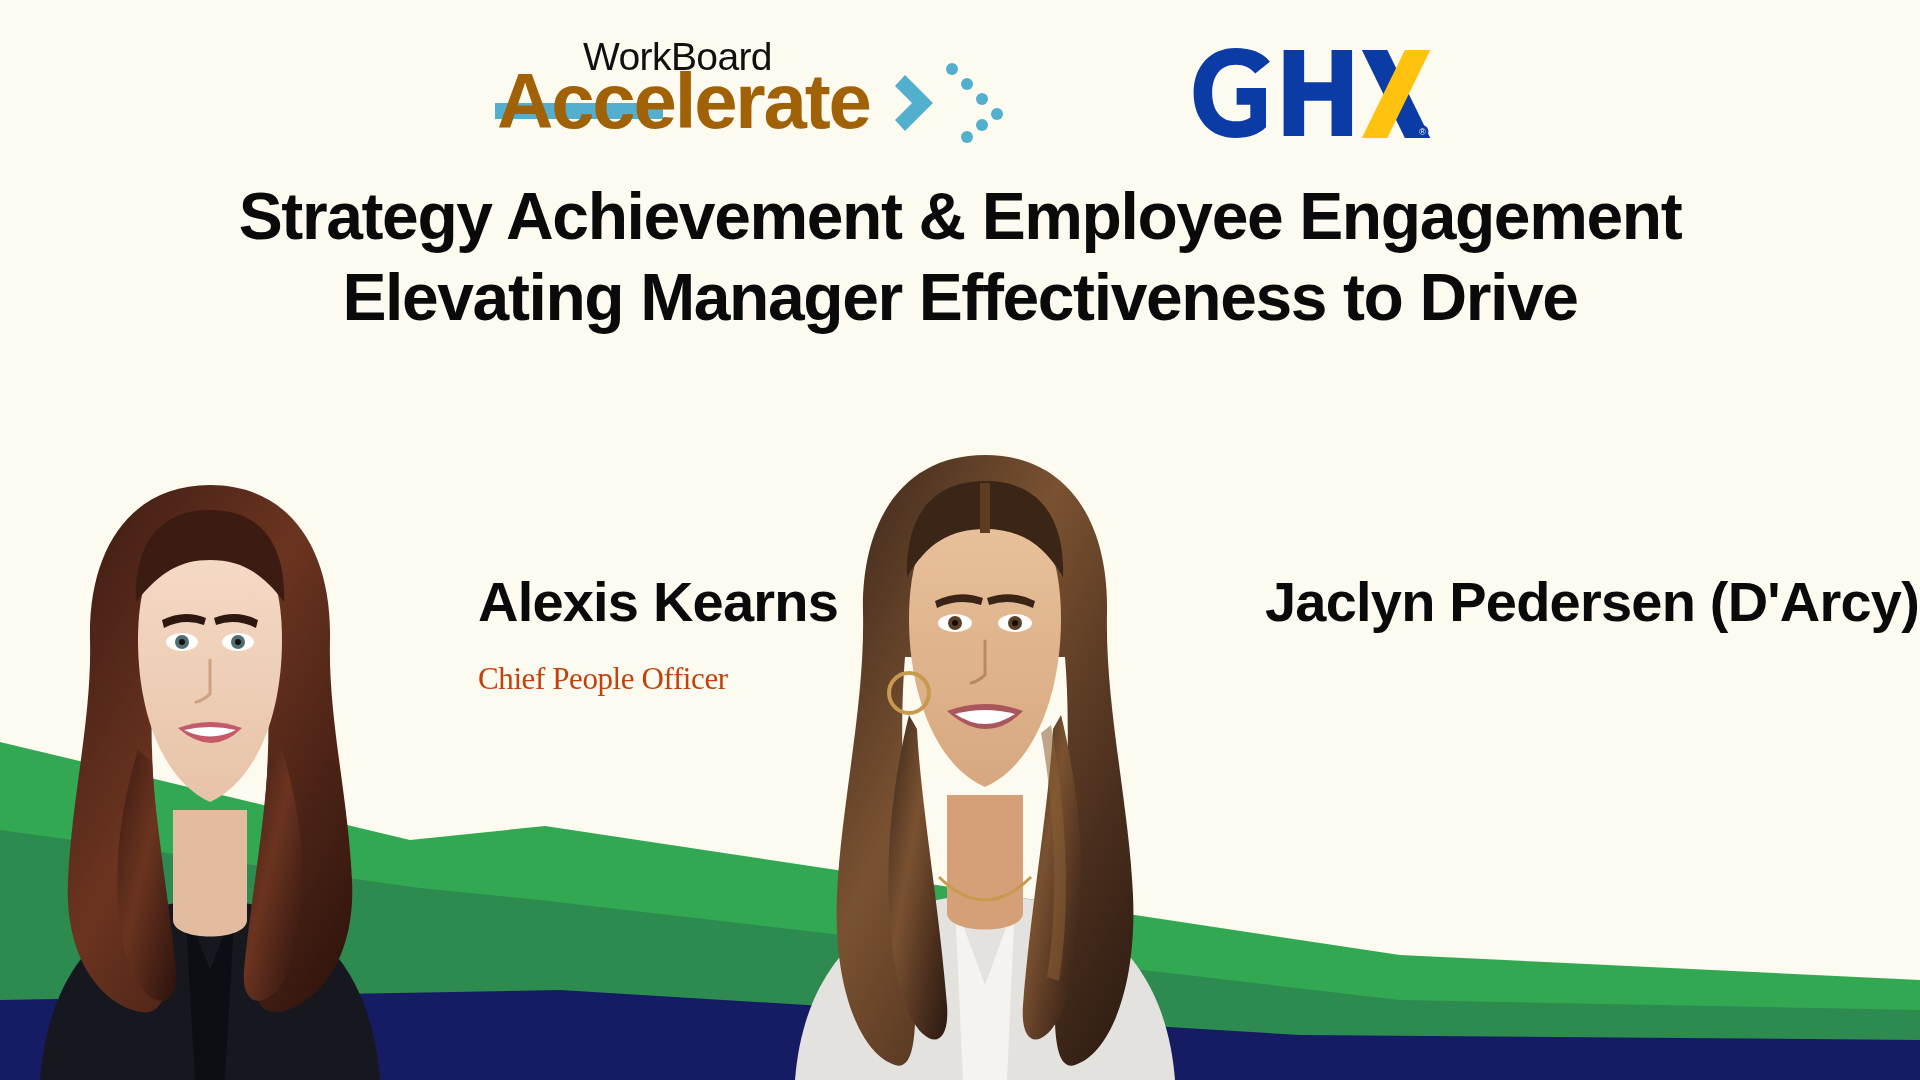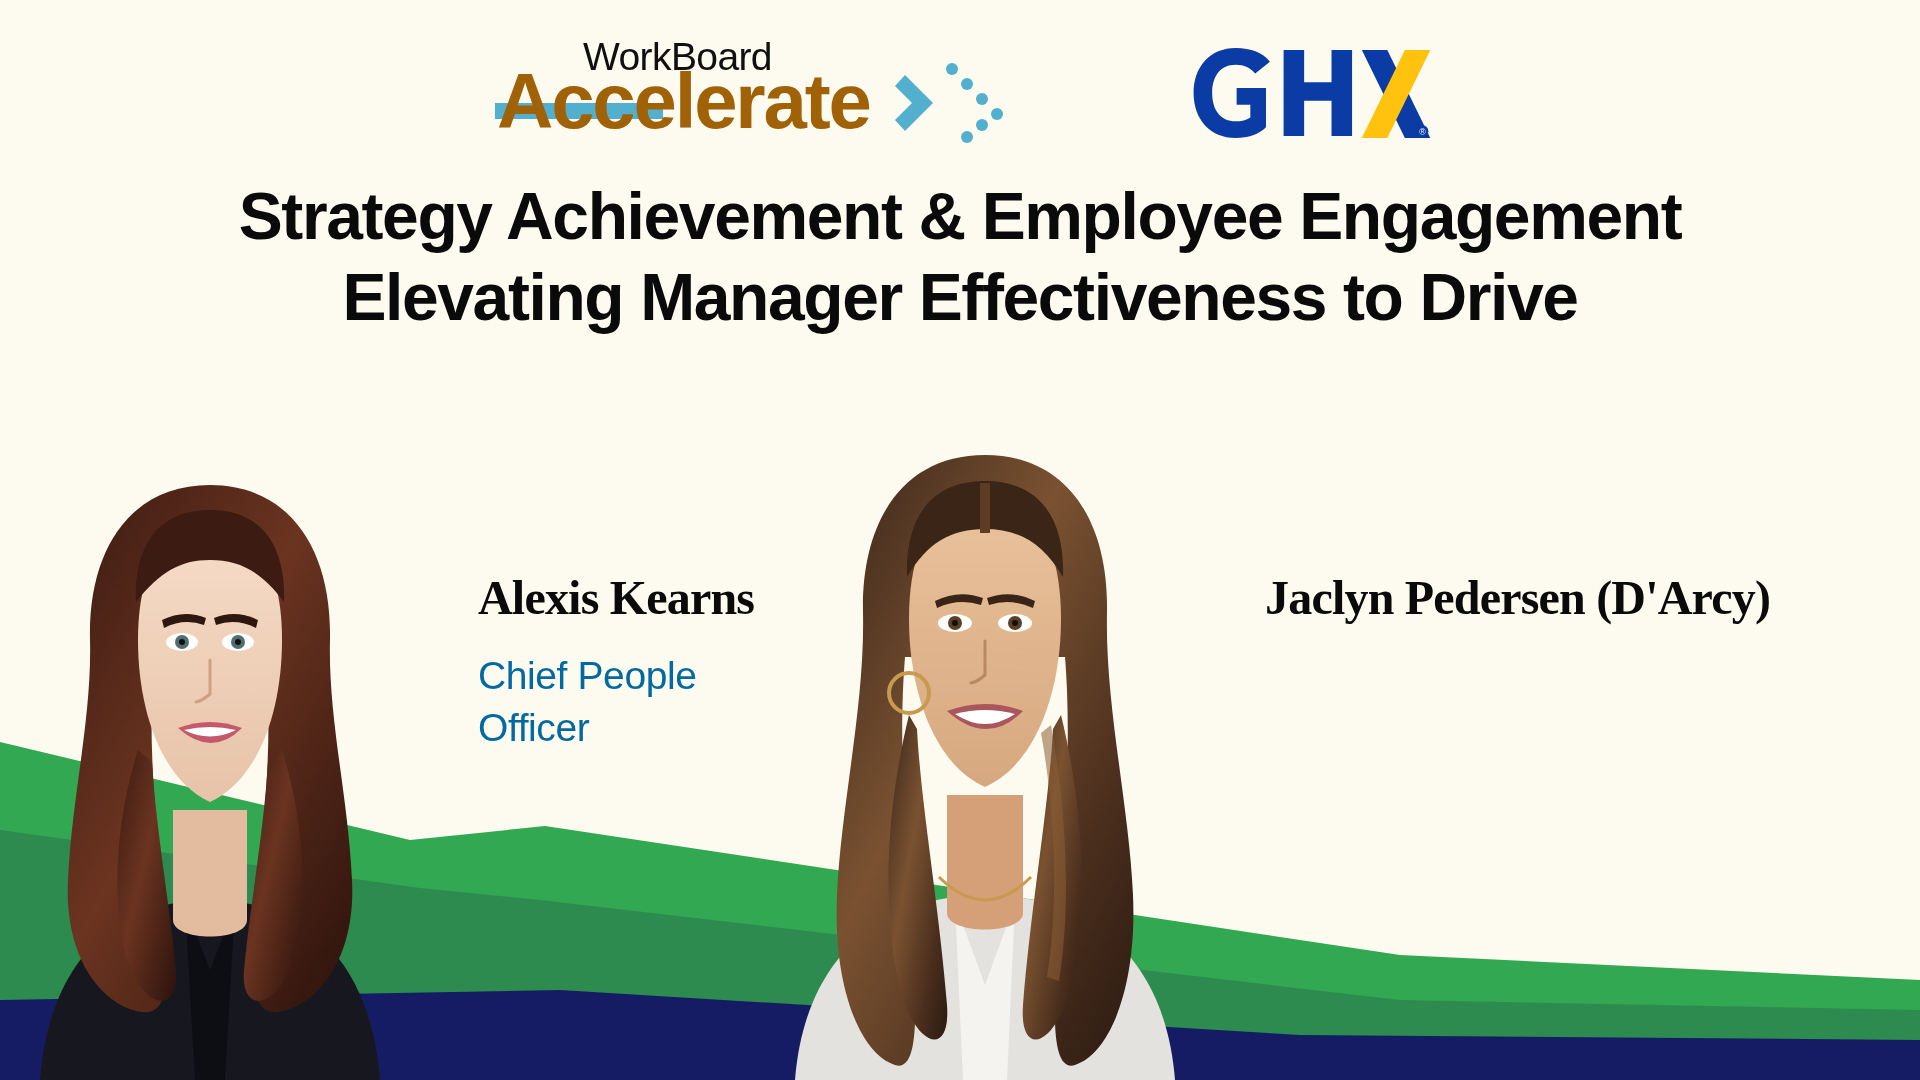--- a/index.html
+++ b/index.html
@@ -117,36 +117,36 @@
   #photo-jaclyn { left:775px; width:420px; height:655px; }
 
   .speaker-text {
     position:absolute;
     z-index:6;
   }
   #text-alexis { left:478px; top:572px; width:310px; }
   #text-jaclyn { left:1265px; top:572px; width:430px; }
 
   .speaker-name {
-    font-family:Liberation Serif, serif;
+    font-family:Liberation Sans, sans-serif;
     font-weight:700;
-    font-size:48px;
+    font-size:56px;
     letter-spacing:-0.8px;
     line-height:1.08;
     color:#0A0A0A;
     white-space:nowrap;
   }
   .speaker-title {
     margin-top:26px;
-    font-family:Liberation Sans, sans-serif;
+    font-family:Liberation Serif, serif;
     font-weight:400;
-    font-size:39px;
+    font-size:31px;
     line-height:1.34;
     letter-spacing:-0.4px;
-    color:#0369a1;
+    color:#c2410c;
   }
 </style>
 </head>
 <body>
 
 <div id="slide">
 
   <svg id="bg-shapes" viewBox="0 0 1920 1080" preserveAspectRatio="none">
 
     <polygon fill="#33A852" points="0,742 0,1080 1920,1080 1920,980 1400,955 545,826 410,840 0,742"></polygon>

